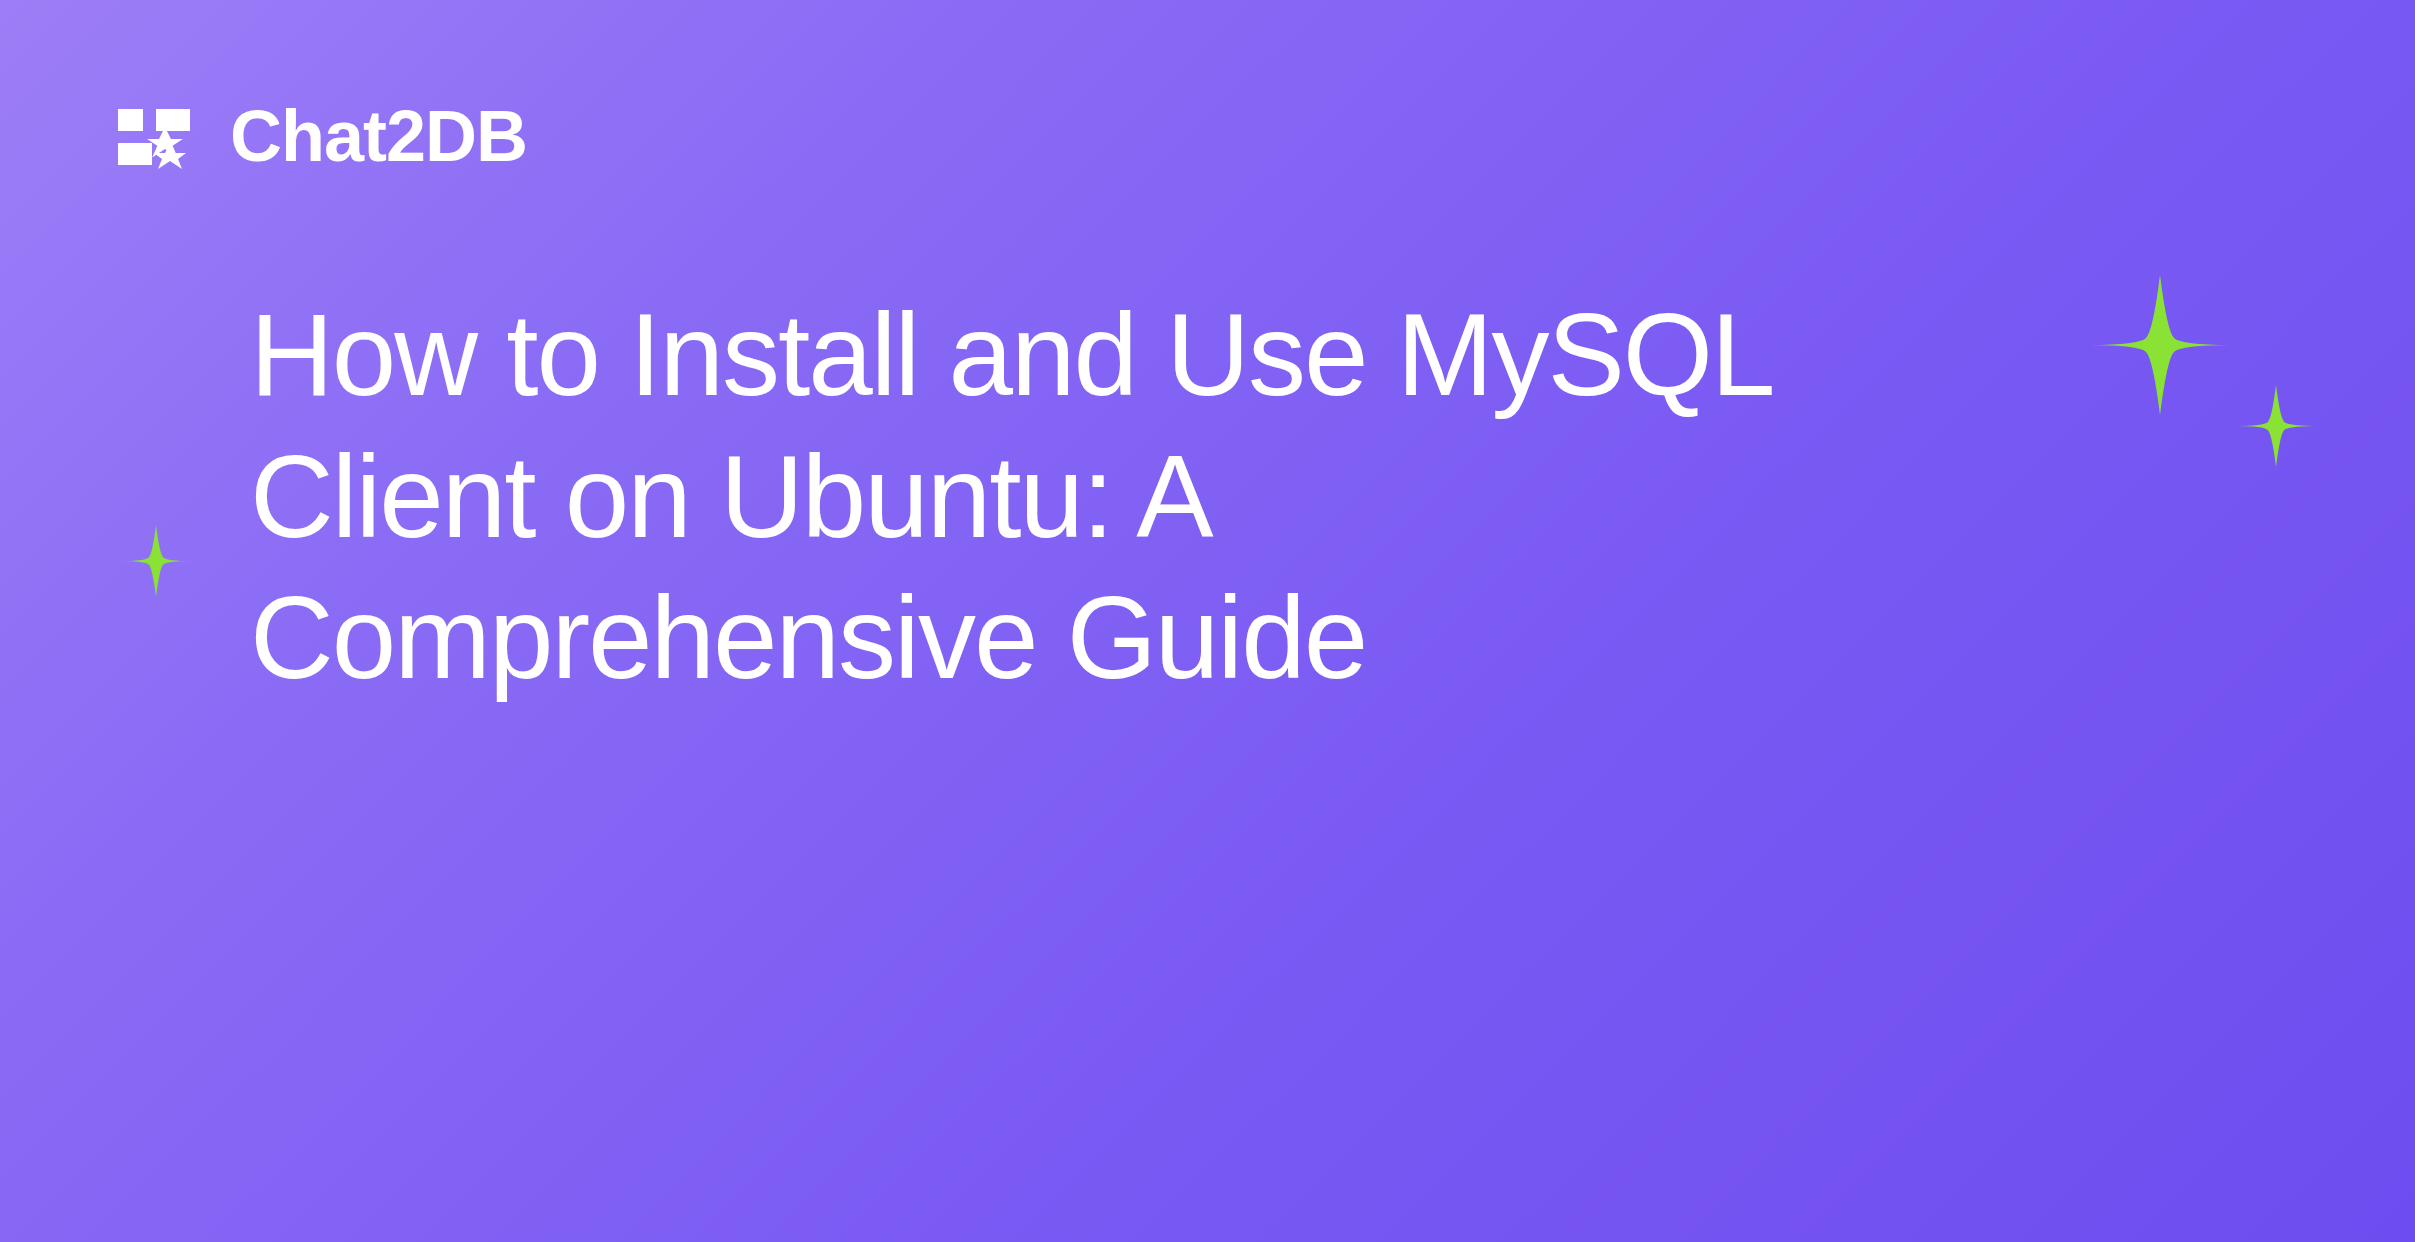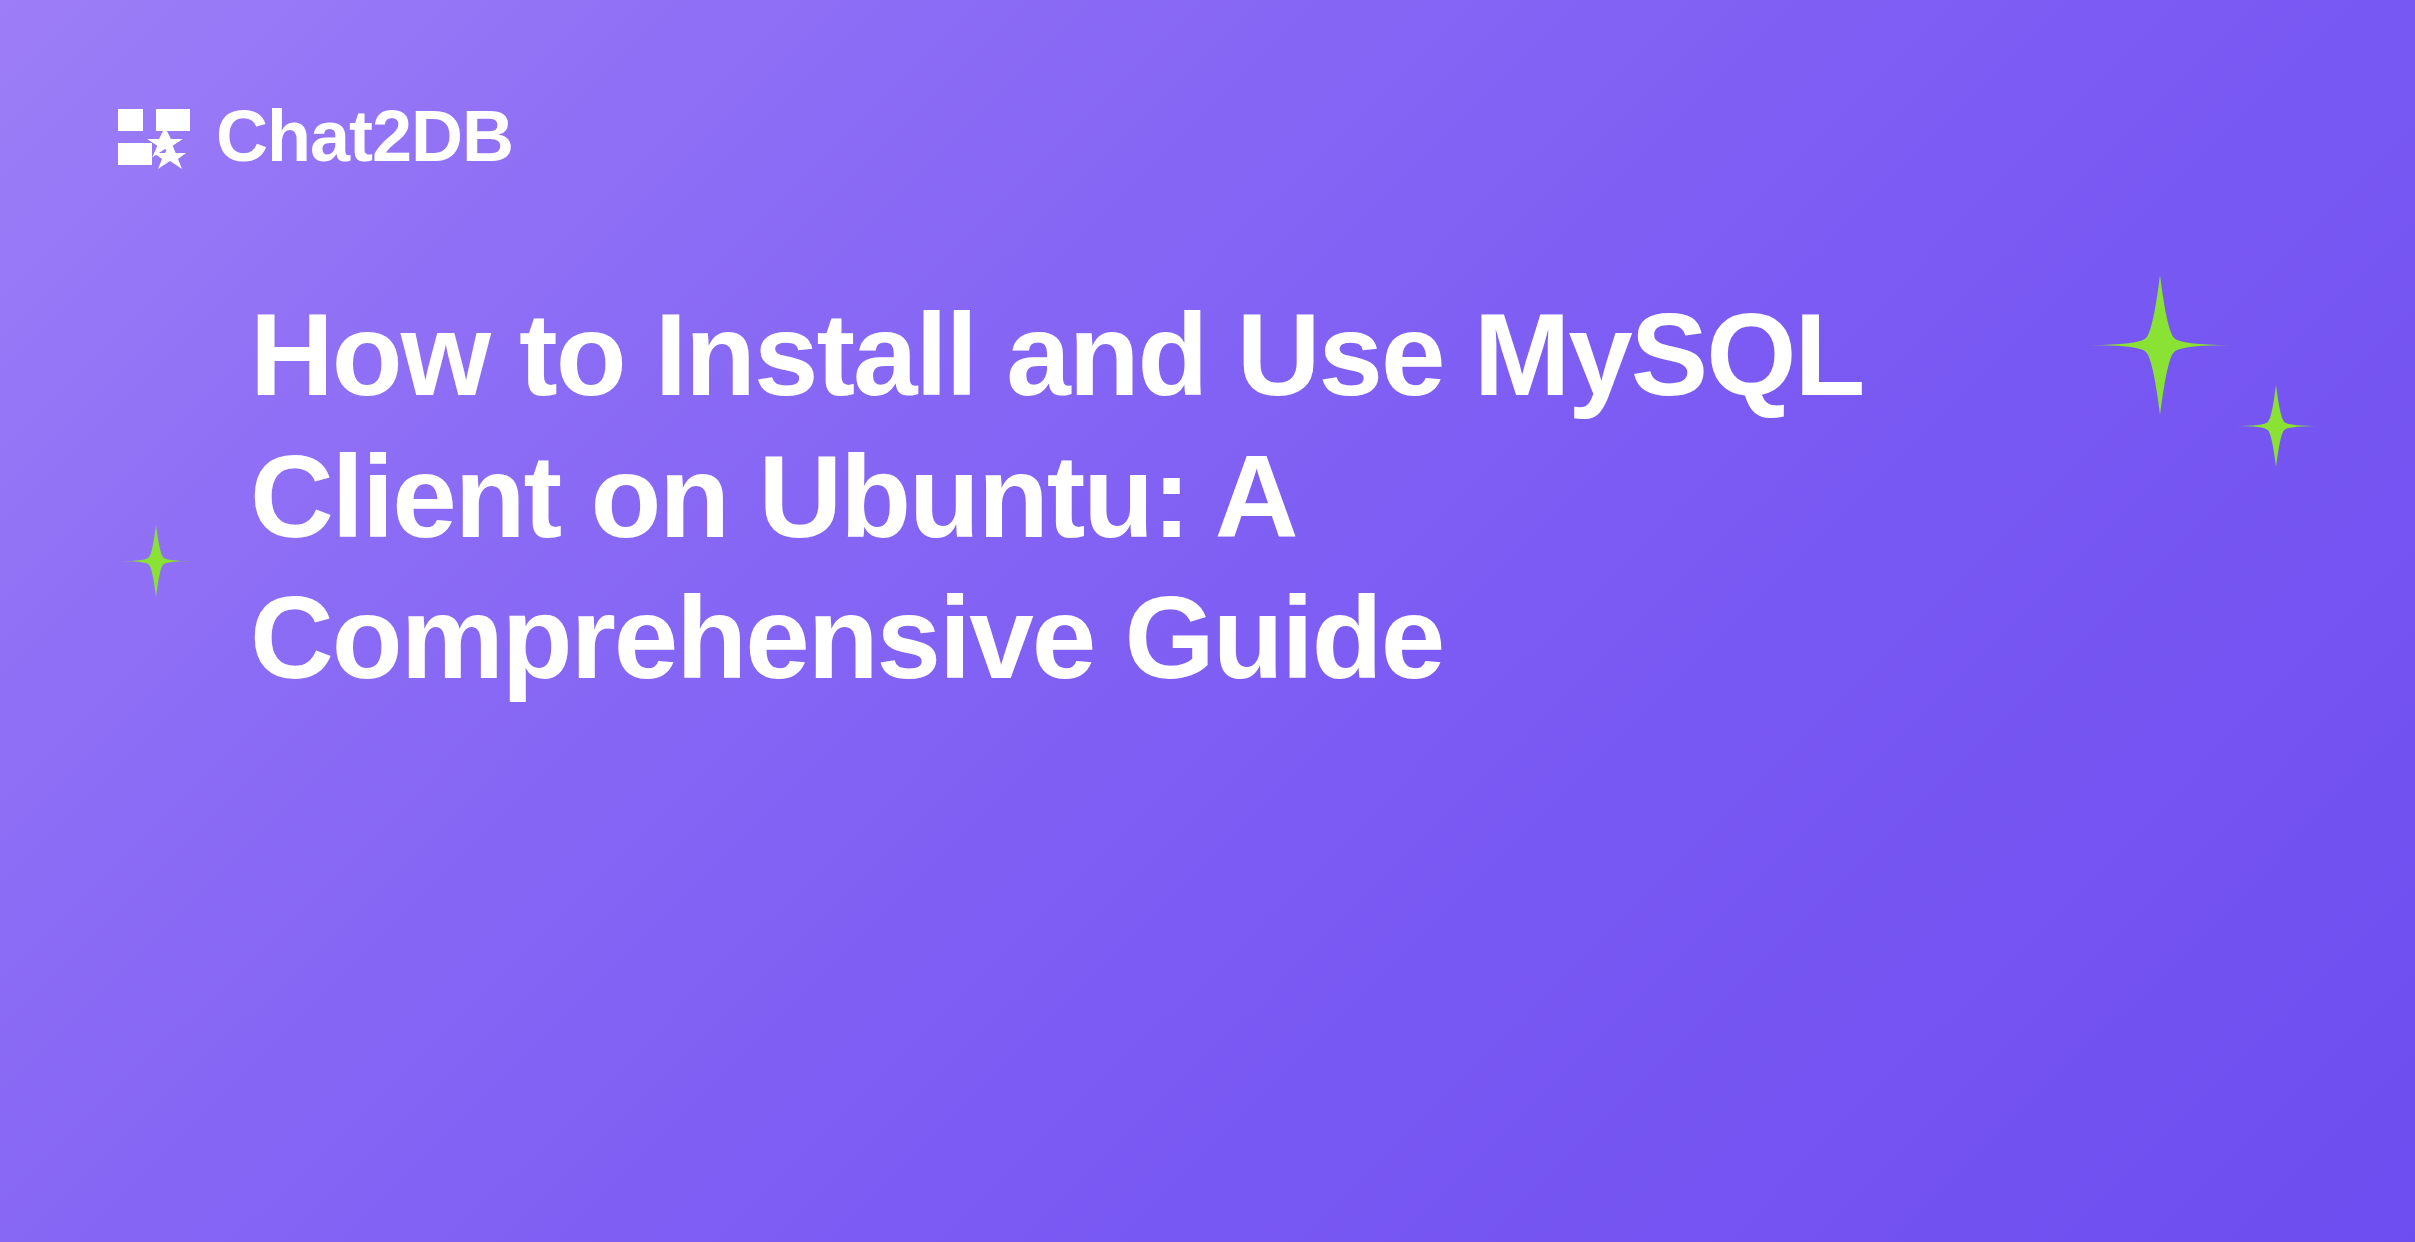--- a/index.html
+++ b/index.html
@@ -14,40 +14,40 @@
       font-family: -apple-system, BlinkMacSystemFont, 'Segoe UI', 'Helvetica Neue', Arial, sans-serif;
       position: relative;
       overflow: hidden;
     }
     .logo-container {
       position: absolute;
       top: 95px;
       left: 108px;
       display: flex;
       align-items: center;
-      gap: 18px;
+      gap: 32px;
     }
     .logo-icon {
       width: 90px;
       height: 70px;
       position: relative;
     }
     .logo-text {
       color: #ffffff;
       font-size: 72px;
       font-weight: 800;
       letter-spacing: -1px;
     }
     .page-title {
       position: absolute;
       top: 285px;
       left: 250px;
       color: #ffffff;
       font-size: 116px;
-      font-weight: 700;
+      font-weight: 400;
       line-height: 1.22;
       letter-spacing: -2px;
       max-width: 1700px;
     }
     .star {
       position: absolute;
       fill: #8ae234;
     }
     .star-large {
       top: 275px;

